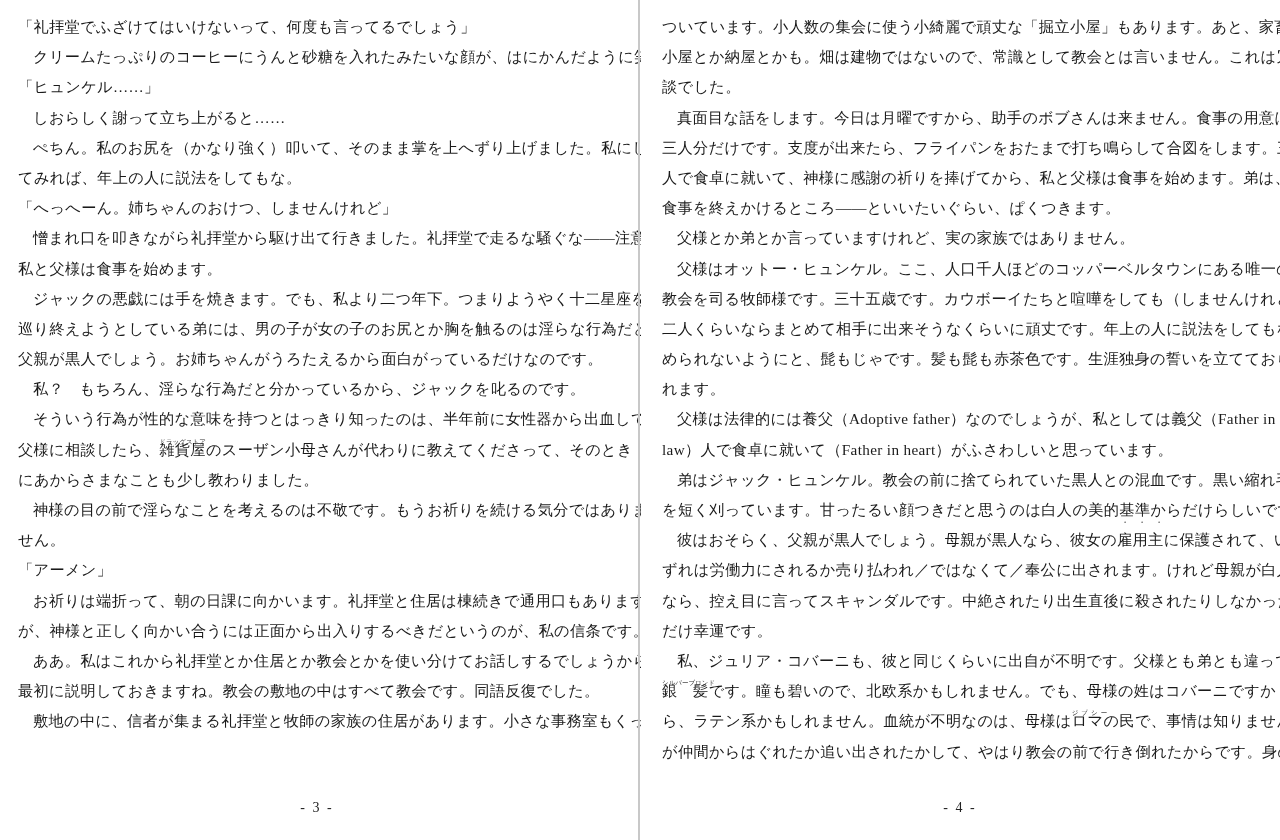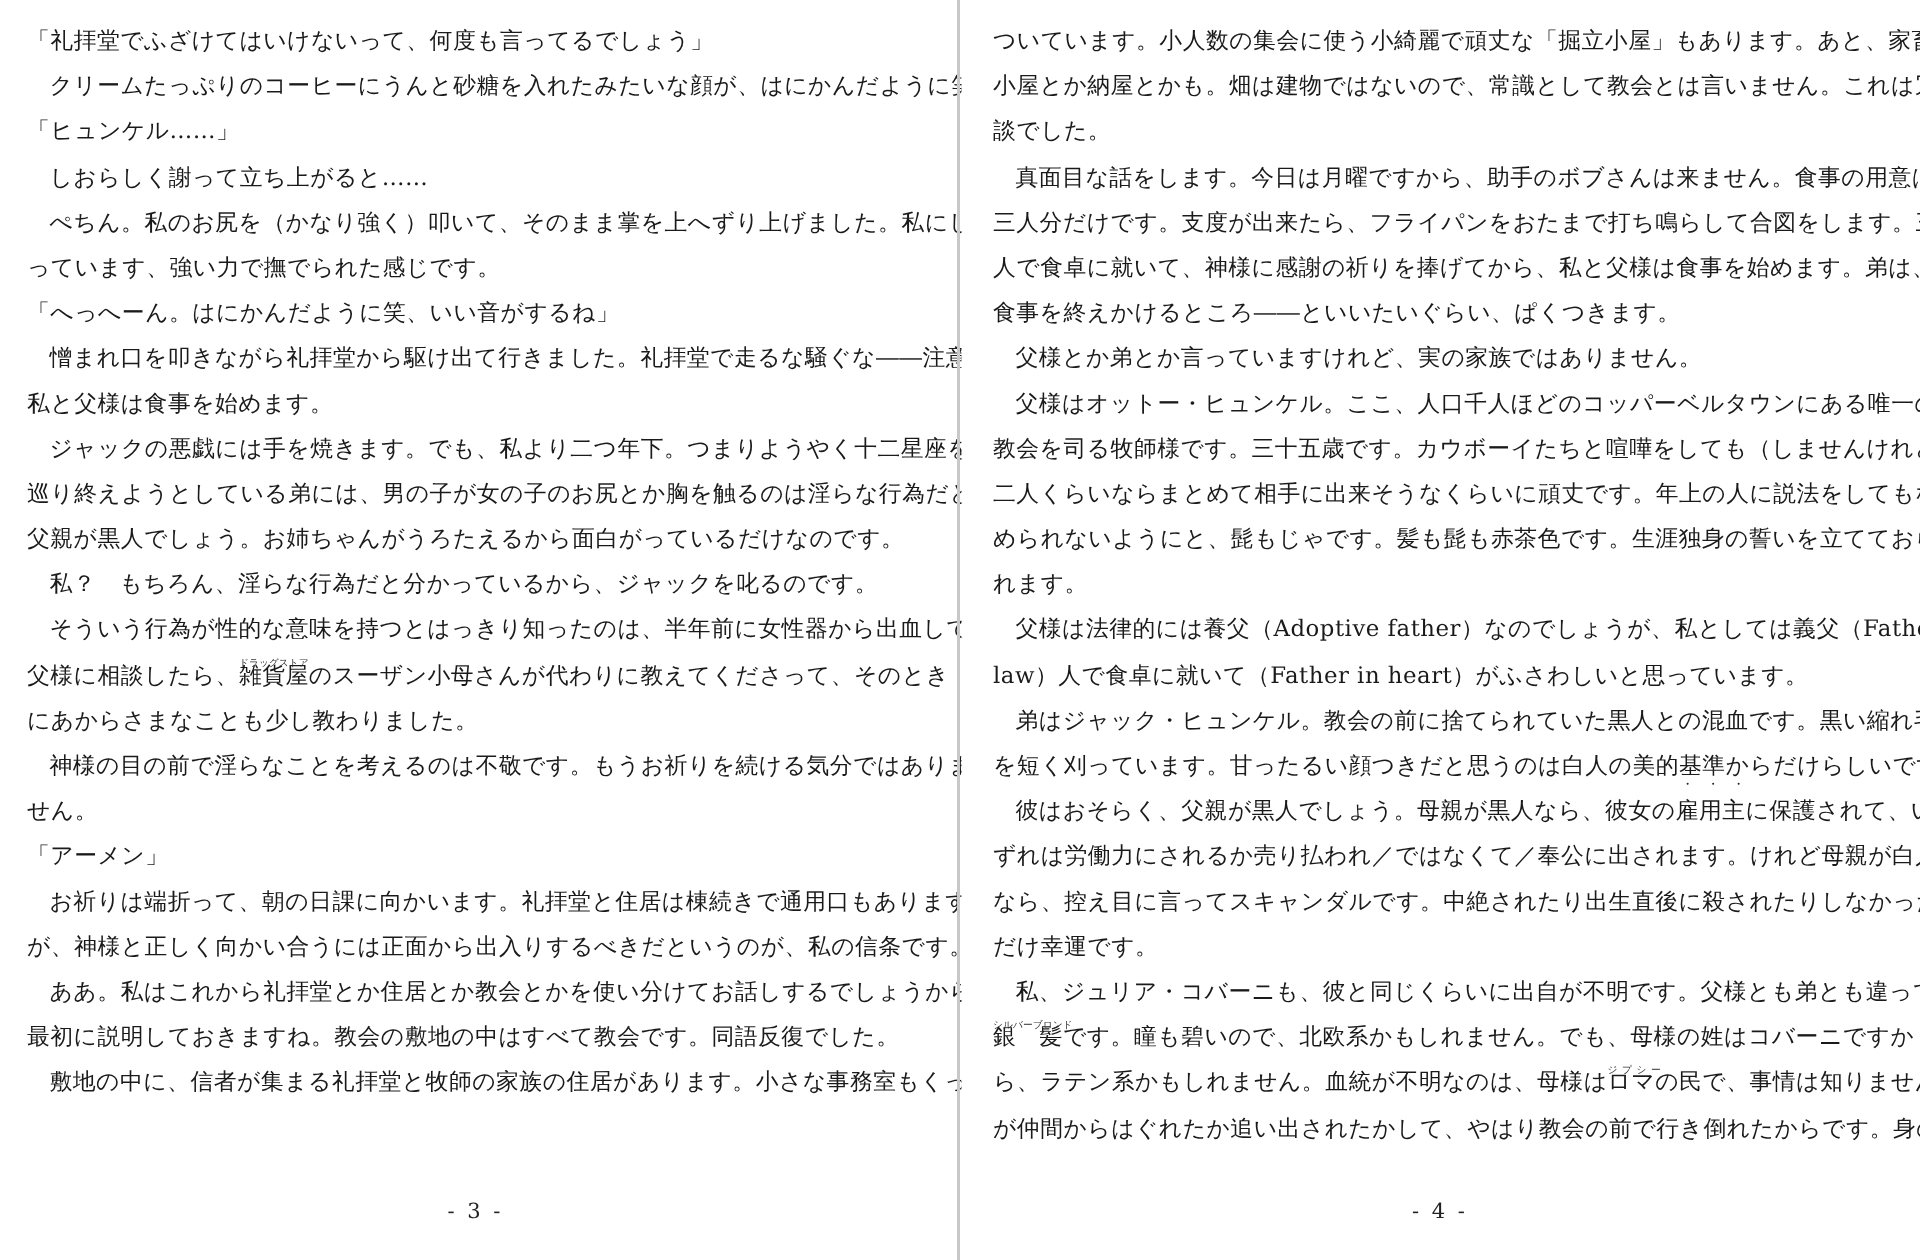--- a/index.html
+++ b/index.html
@@ -20,20 +20,21 @@
       left: 0; top: 0;
       width: 1280px;
       height: 840px;
     }
     .page {
       position: absolute;
       top: 0;
       width: 638px;
       height: 840px;
       background: #ffffff;
+      font-family: Liberation Serif, serif;
     }
     .page.left { left: 0; }
     .page.right { left: 641px; }
     .divider {
       position: absolute;
       left: 638px;
       top: 0;
       width: 2px;
       height: 840px;
       background: #c8c8c8;
@@ -103,22 +104,22 @@
 
 <div class="spread">
 
   <div class="page left">
     <div class="text-block">
       <div class="line">「礼拝堂でふざけてはいけないって、何度も言ってるでしょう」</div>
       <div class="line indent">クリームたっぷりのコーヒーにうんと砂糖を入れたみたいな顔が、はにかんだように笑</div>
       <div class="line">「ヒュンケル……」</div>
       <div class="line indent">しおらしく謝って立ち上がると……</div>
       <div class="line indent">ぺちん。私のお尻を（かなり強く）叩いて、そのまま掌を上へずり上げました。私にし</div>
-      <div class="line">っています、強い力で撫でられた感じです。</div>
-      <div class="line">「へっへーん。はにかんだように笑、いい音がするね」</div>
+      <div class="line">てみれば、年上の人に説法をしてもな。</div>
+      <div class="line">「へっへーん。姉ちゃんのおけつ、しませんけれど」</div>
       <div class="line indent">憎まれ口を叩きながら礼拝堂から駆け出て行きました。礼拝堂で走るな騒ぐな――注意</div>
       <div class="line">私と父様は食事を始めます。</div>
       <div class="line indent">ジャックの悪戯には手を焼きます。でも、私より二つ年下。つまりようやく十二星座を</div>
       <div class="line">巡り終えようとしている弟には、男の子が女の子のお尻とか胸を触るのは淫らな行為だと</div>
       <div class="line">父親が黒人でしょう。お姉ちゃんがうろたえるから面白がっているだけなのです。</div>
       <div class="line indent">私？　もちろん、淫らな行為だと分かっているから、ジャックを叱るのです。</div>
       <div class="line indent">そういう行為が性的な意味を持つとはっきり知ったのは、半年前に女性器から出血して</div>
       <div class="line">
         <span>父様に相談したら、</span><span class="ruby-wrap"><span class="ruby-text">ドラッグストア</span><span>雑貨屋</span></span><span>のスーザン小母さんが代わりに教えてくださって、そのとき</span>
       </div>

